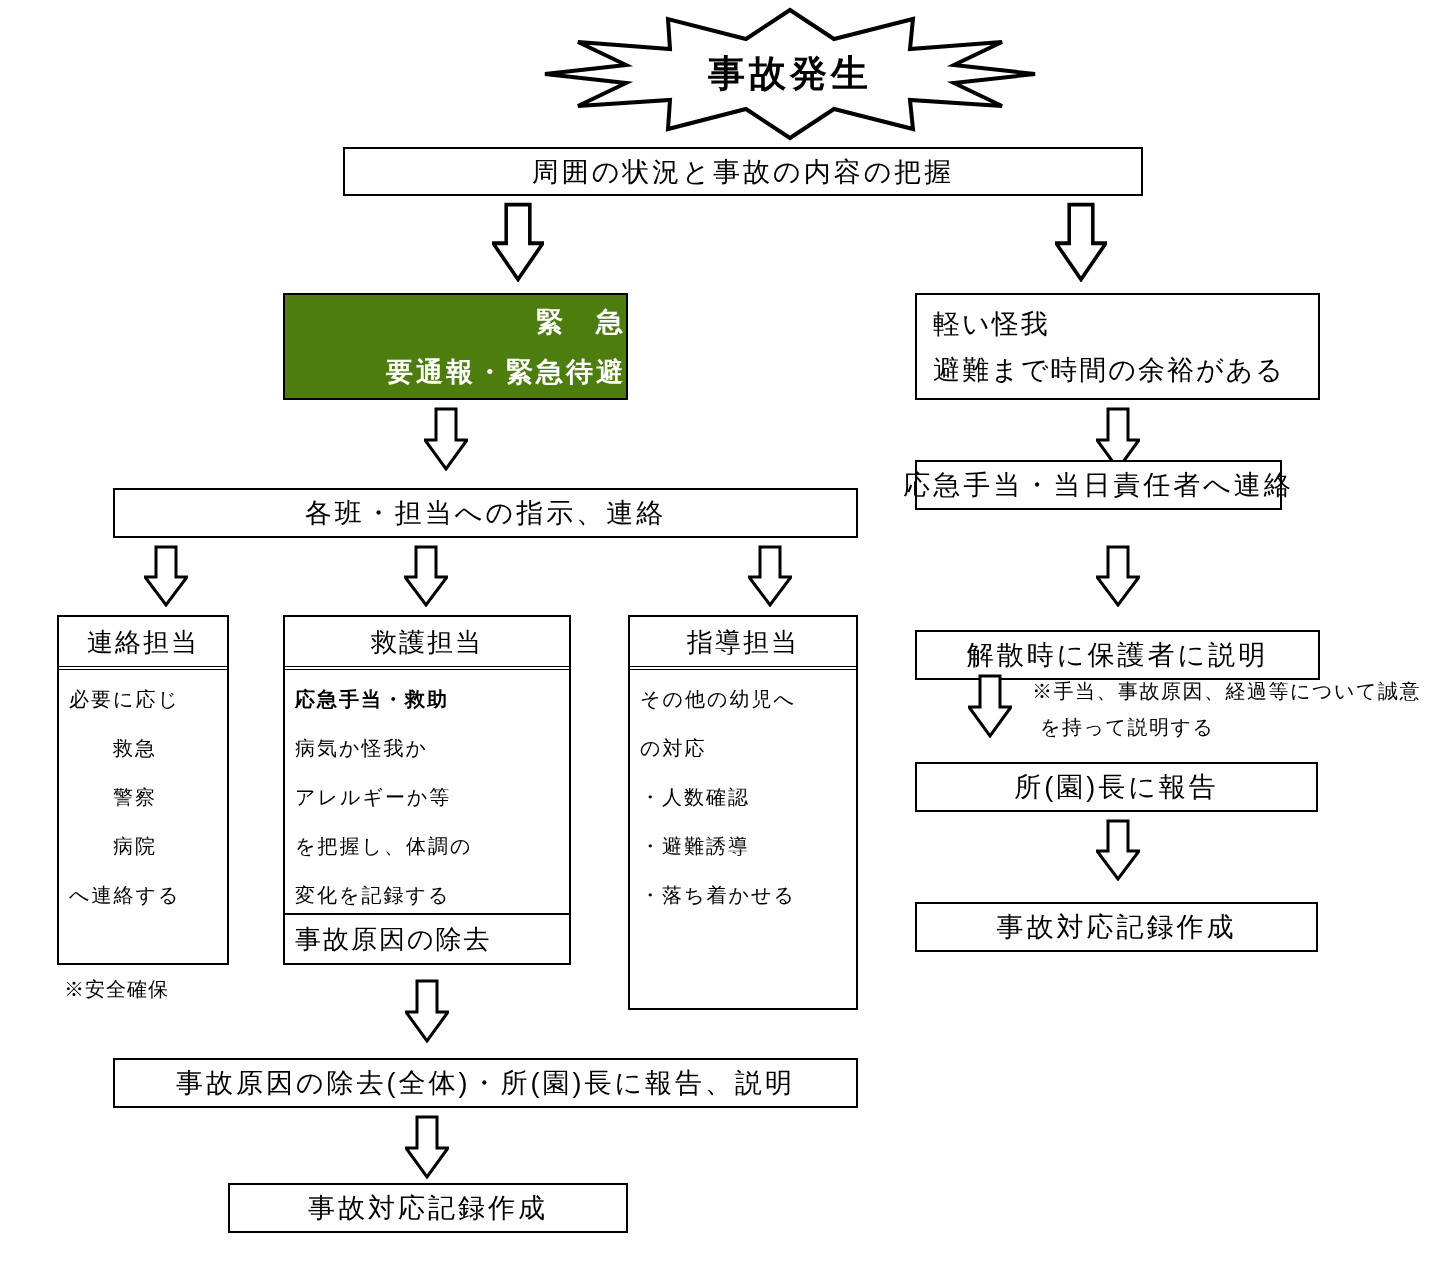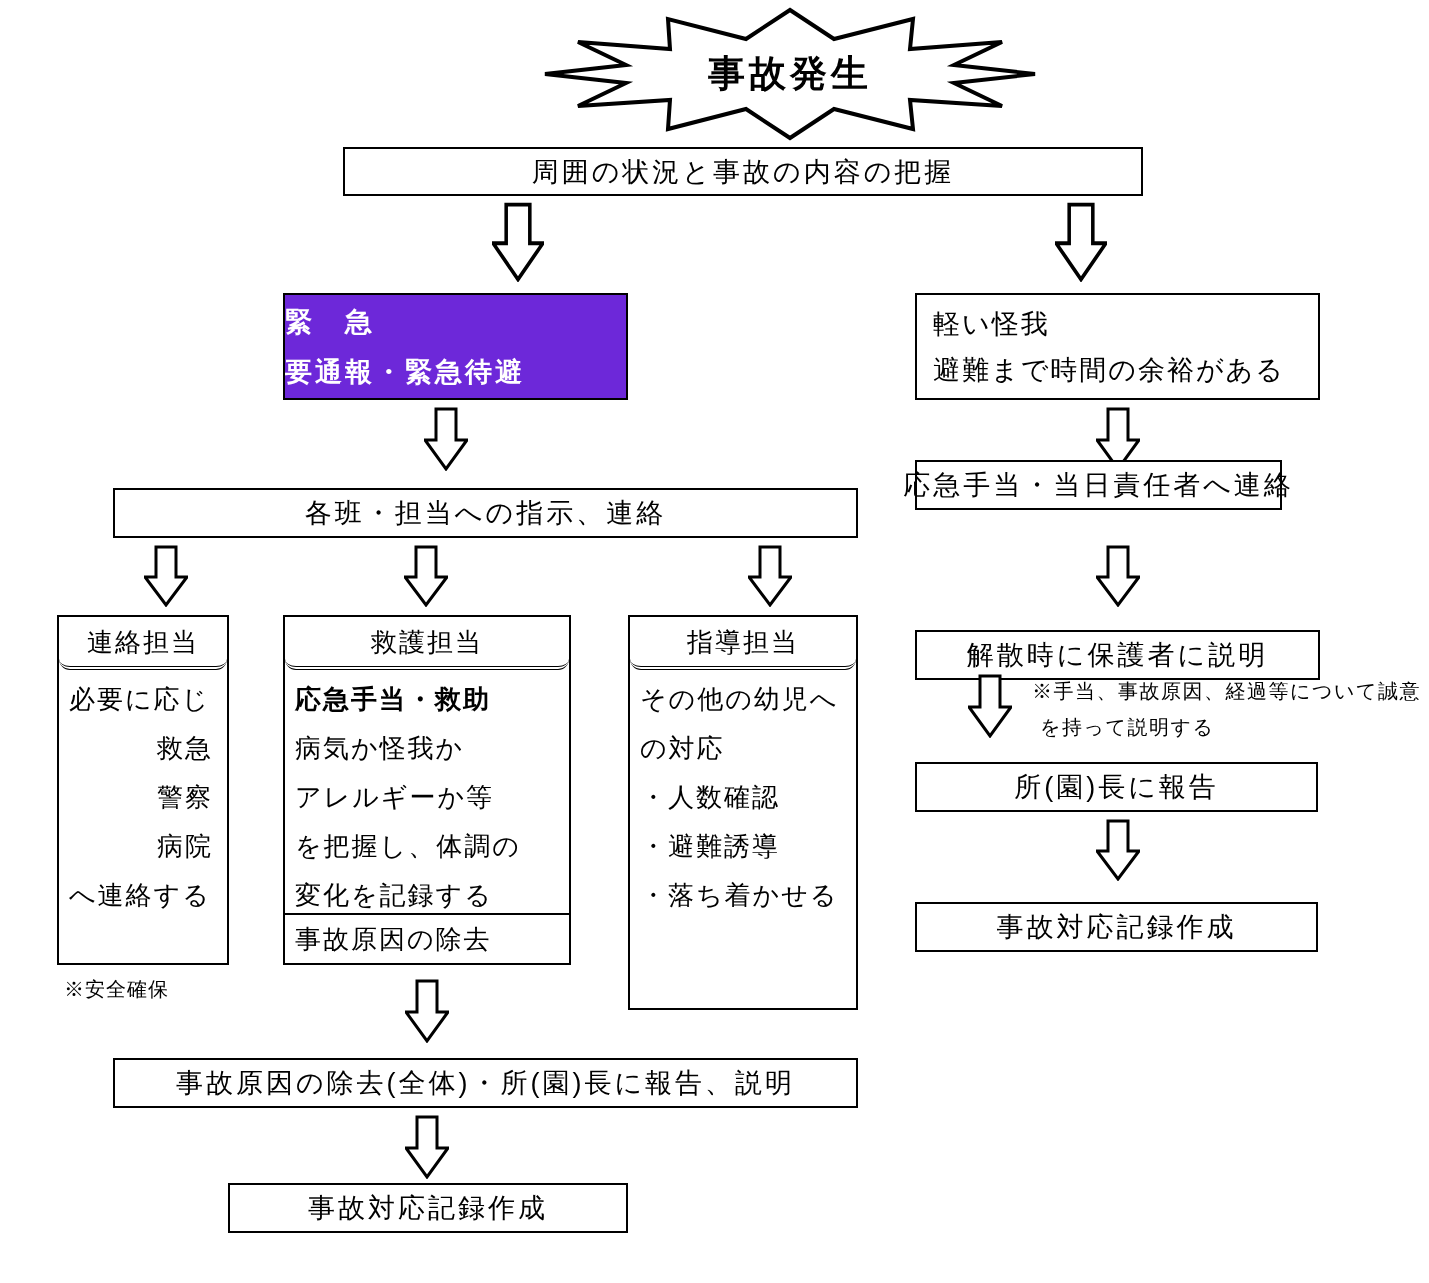--- a/index.html
+++ b/index.html
@@ -14,36 +14,36 @@
   .flex-center { display: flex; align-items: center; justify-content: center; }
   .label { font-size: 27px; letter-spacing: 3px; white-space: nowrap; }
   .arrow { position: absolute; display: block; }
   .burst-wrap { position: absolute; left: 540px; top: 4px; width: 500px; height: 140px; }
   .burst-wrap svg { position: absolute; inset: 0; }
   .burst-text {
     position: absolute; inset: 0; display: flex; align-items: center; justify-content: center;
     font-size: 37px; font-weight: bold; letter-spacing: 4px;
   }
   .emergency {
-    display: flex; flex-direction: column; align-items: flex-start; justify-content: center;
-    gap: 14px; background: #6d28d9; color: #fff; font-weight: bold;
+    display: flex; flex-direction: column; align-items: flex-end; justify-content: center;
+    gap: 14px; background: #4d7c0f; color: #fff; font-weight: bold;
   }
   .minor {
     display: flex; flex-direction: column; justify-content: center;
     gap: 10px; padding-left: 16px;
   }
   .minor .label { letter-spacing: 2px; }
   .panel { position: absolute; border: 2px solid #000; background: #fff; }
   .panel-header {
     font-size: 26px; letter-spacing: 2px; text-align: center;
-    padding: 8px 0 6px; border-bottom: 4px double #000; border-radius: 11px;
+    padding: 8px 0 6px; border-bottom: 4px double #000;
   }
-  .panel-body { padding: 5px 14px 0 10px; font-size: 26px; letter-spacing: 2px; }
+  .panel-body { padding: 5px 6px 0 10px; font-size: 20px; letter-spacing: 2px; }
   .pline { line-height: 49px; white-space: nowrap; }
-  .indent { padding-left: 44px; text-align: right; }
+  .indent { padding-left: 44px; }
   .bold { font-weight: bold; }
   .panel-footer {
     position: absolute; left: 0; right: 0; bottom: 0; height: 50px;
     border-top: 2px solid #000; display: flex; align-items: center;
     padding-left: 10px; font-size: 26px; letter-spacing: 2px; white-space: nowrap;
   }
   .note { position: absolute; font-size: 20px; letter-spacing: 1px; white-space: nowrap; }
   .note-sm { position: absolute; font-size: 20px; letter-spacing: 1.5px; white-space: nowrap; }
 </style>
 </head>

